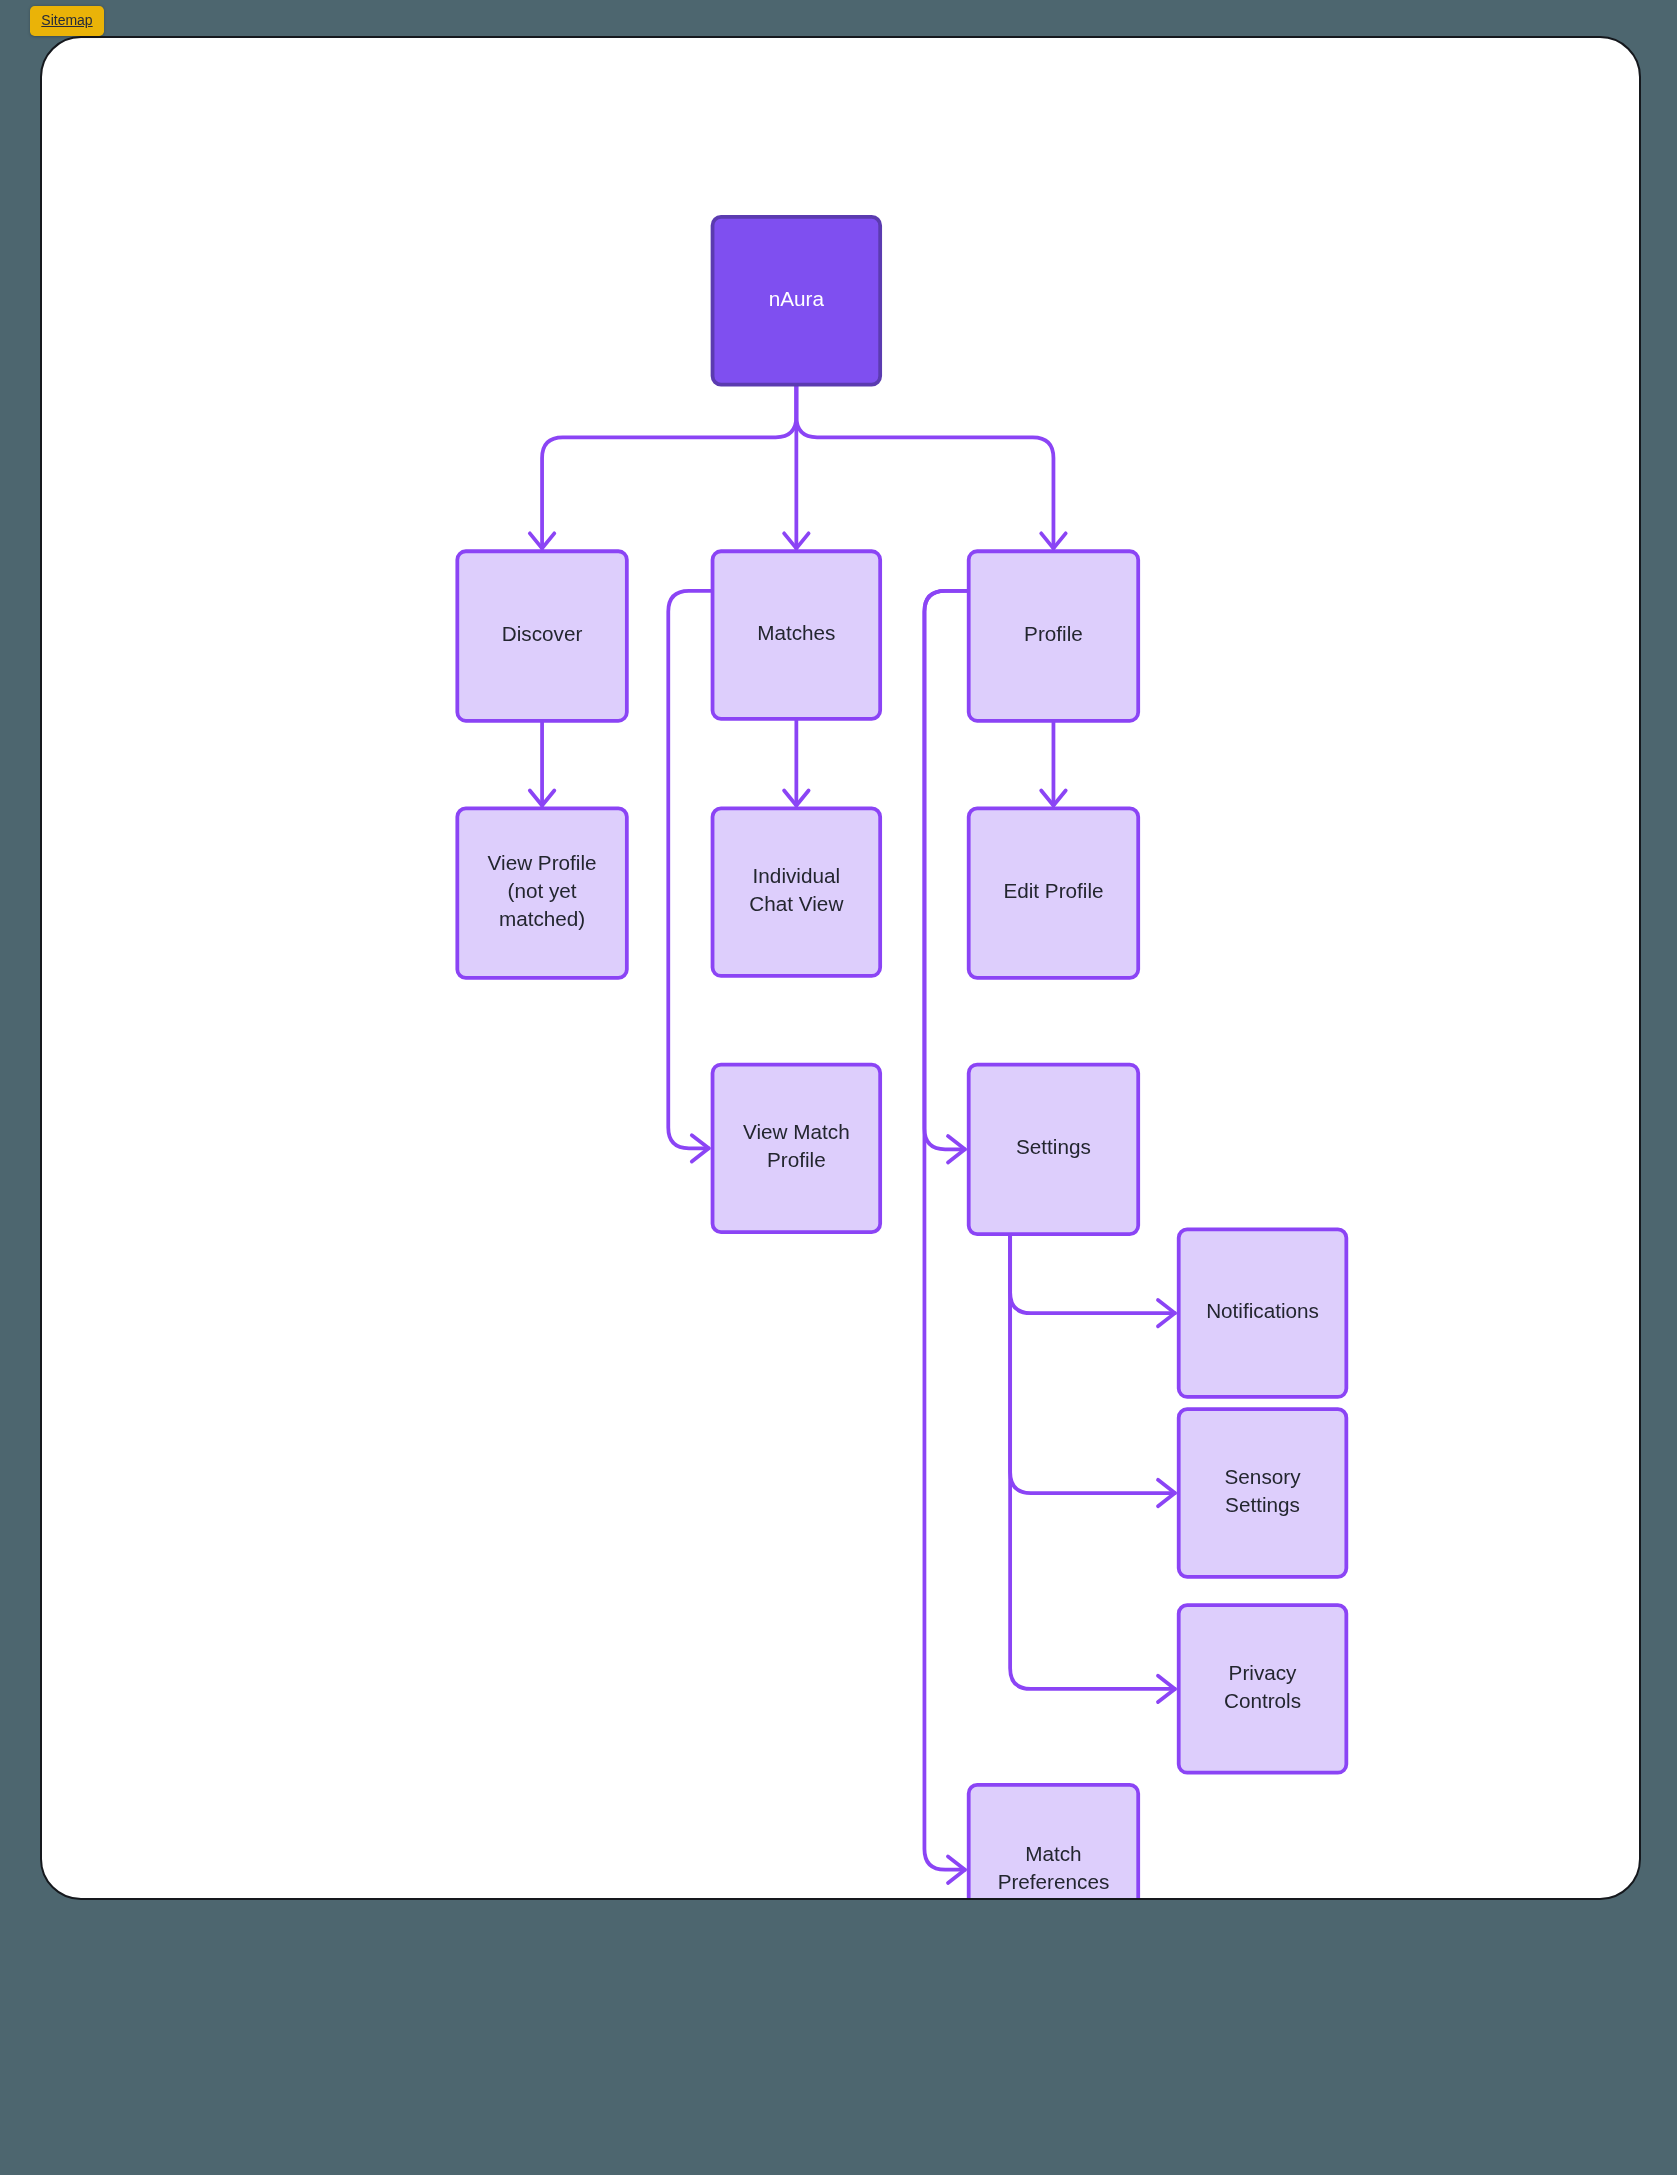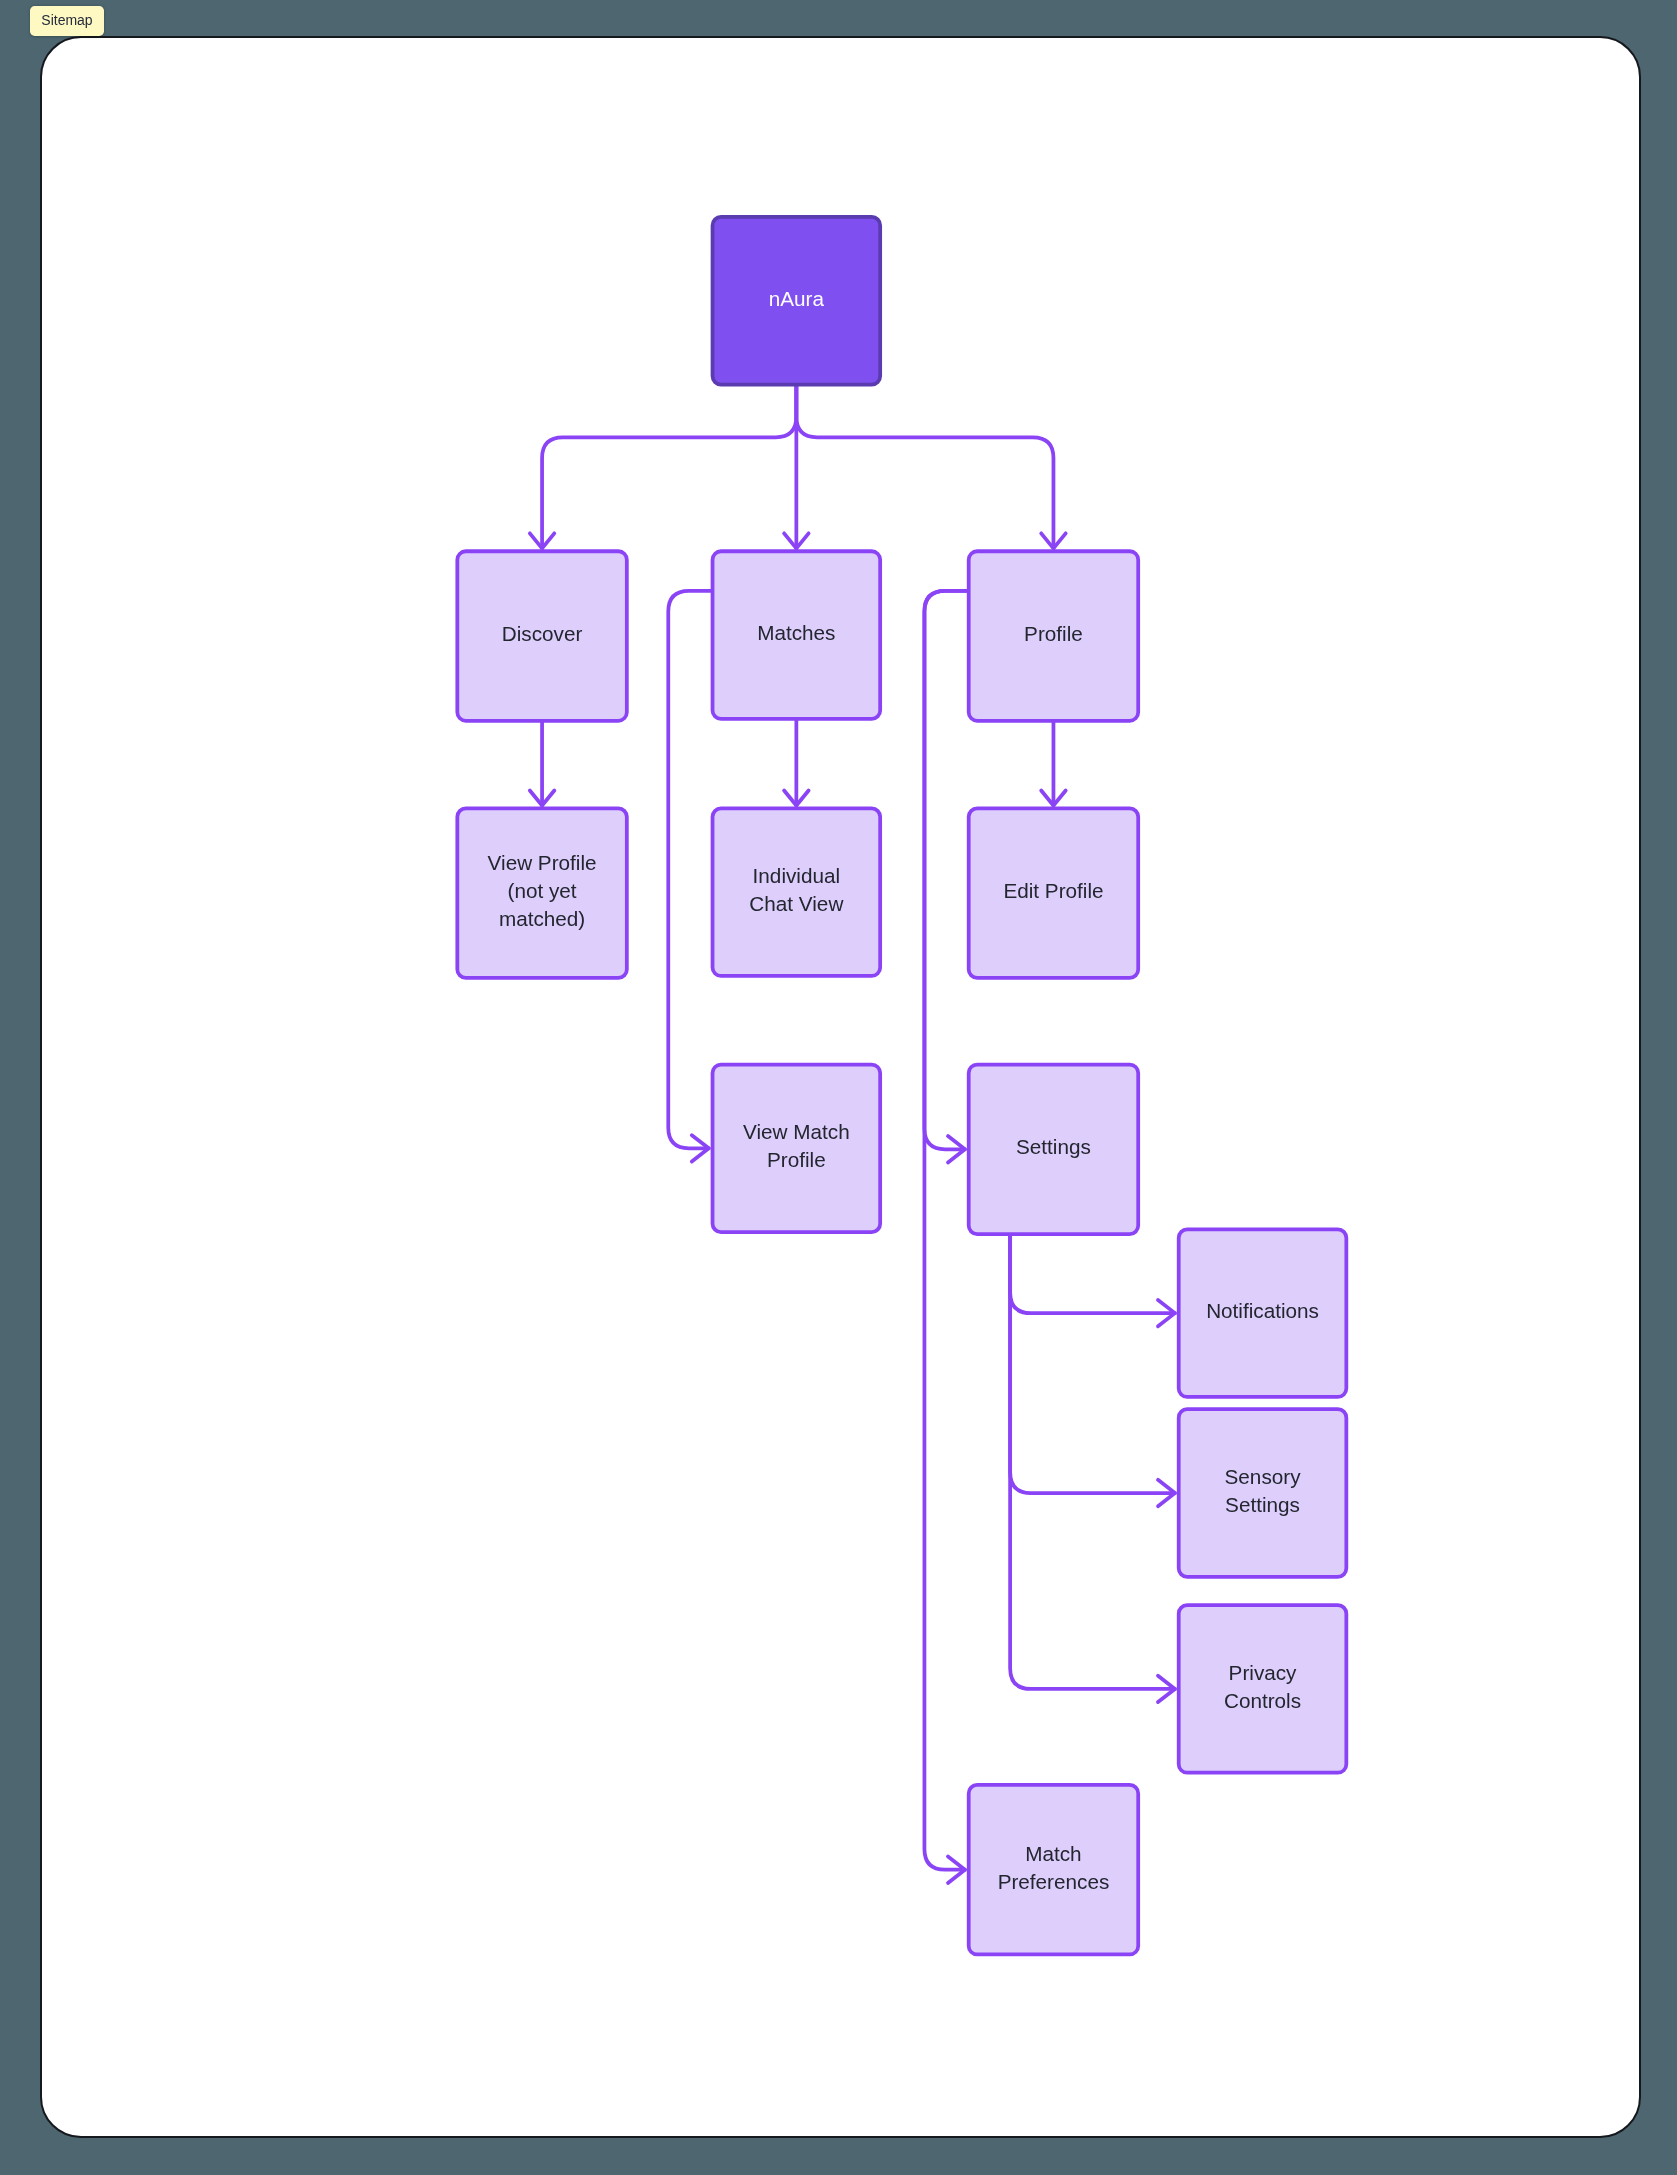--- a/index.html
+++ b/index.html
@@ -12,37 +12,38 @@
     background: #4d666f;
     font-family: "Liberation Sans", sans-serif;
     overflow: hidden;
     position: relative;
   }
 
   #sitemap-tab {
     position: absolute;
     left: 30px;
     top: 5.6px;
-    background: #fef9c3;
+    background: #eab308;
     color: #252b3a;
     font-size: 14px;
     line-height: 1;
     padding: 7.5px 11.3px 8.5px 11.3px;
     border-radius: 4.7px;
     box-shadow: 0 0.9px 2.8px rgba(0,0,0,0.25);
     white-space: nowrap;
     z-index: 5;
+    text-decoration: underline;
   }
 
   #card {
     position: absolute;
     left: 40px;
     top: 36px;
     width: 1601px;
-    height: 2102px;
+    height: 1864px;
     background: #ffffff;
     border: 2.8px solid #15181d;
     border-radius: 41px;
     box-sizing: border-box;
     overflow: hidden;
   }
 
   #diagram {
     position: absolute;
     left: 0;

